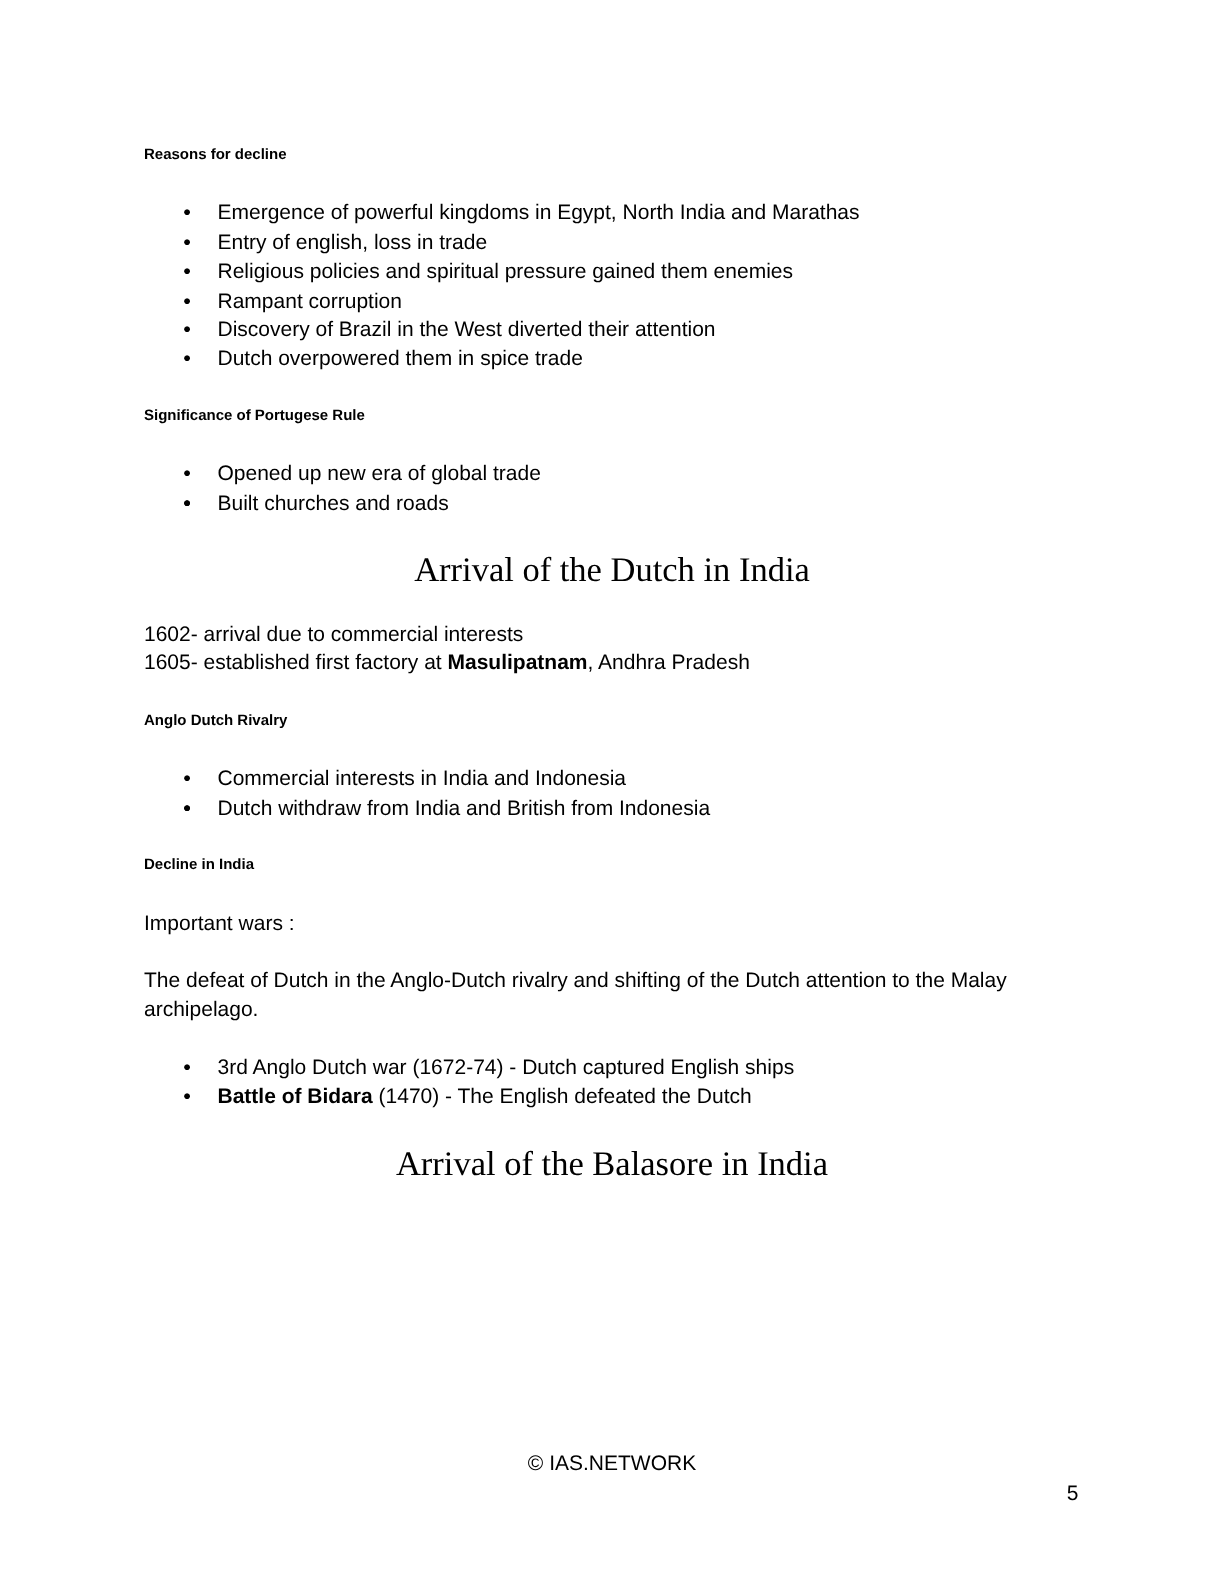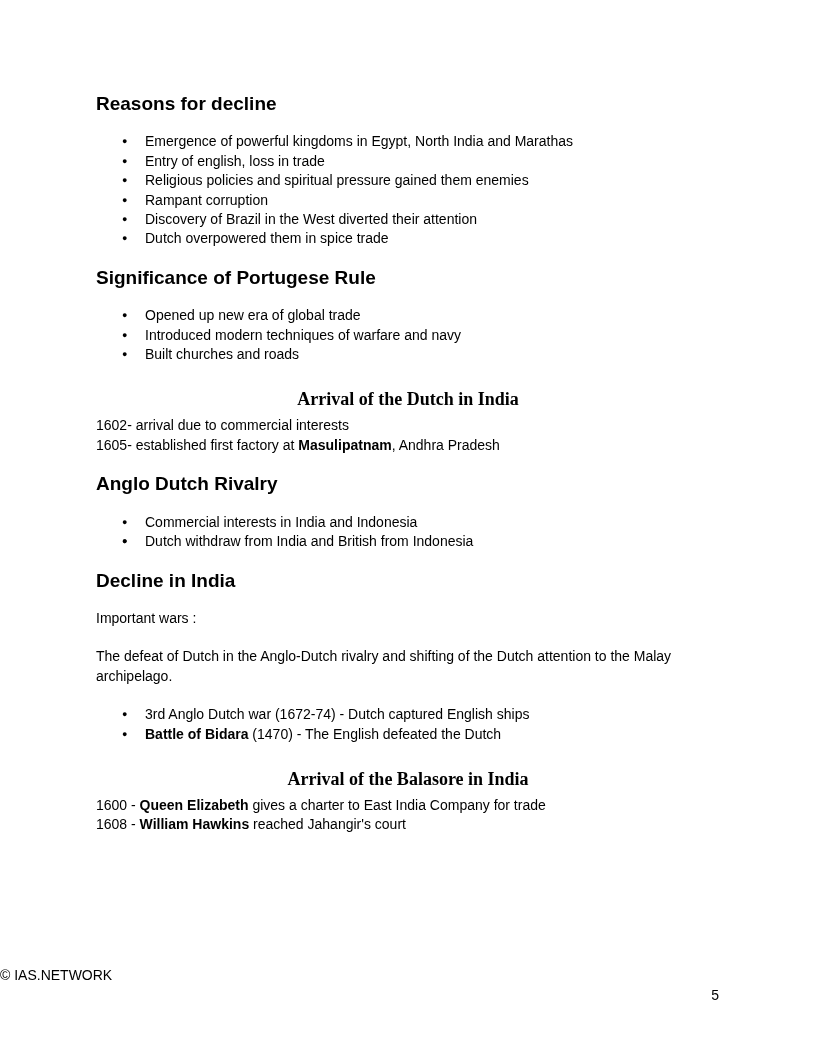--- a/index.html
+++ b/index.html
@@ -19,41 +19,41 @@
     overflow: hidden;
   }
   .content {
     position: absolute;
     left: 96px;
     right: 96px;
     top: 94px;
   }
   .h-sans {
     font-weight: 700;
-    font-size: 19px;
+    font-size: 10px;
     margin: 19px 0 0 0;
   }
   .h-sans.first {
     margin-top: 0;
   }
   .h-sans.underlined {
   }
   .title-serif {
     font-family: "Liberation Serif", serif;
-    font-weight: 700;
-    font-size: 18px;
+    font-weight: 400;
+    font-size: 23px;
     line-height: 22px;
     text-align: center;
     margin: 24px 0 0 0;
   }
   p {
     margin: 19px 0 0 0;
   }
   p.after-title {
-    margin-top: 6px;
+    margin-top: 22px;
   }
   ul.doc-list {
     list-style: none;
     margin: 19px 0 0 0;
     padding: 0;
   }
   ul.doc-list li {
     position: relative;
     padding-left: 49px;
   }
@@ -63,21 +63,21 @@
     top: 0;
     font-size: 9px;
     line-height: 19.4px;
   }
   .b { font-weight: 700; text-align: right; }
   .footer {
     position: absolute;
     left: 0;
     right: 0;
     top: 966px;
-    text-align: left;
+    text-align: center;
   }
   .pagenum {
     position: absolute;
     right: 97px;
     top: 986px;
   }
 </style>
 </head>
 <body>
 
@@ -92,21 +92,21 @@
       <li><span class="blt">●</span><span>Religious policies and spiritual pressure gained them enemies</span></li>
       <li><span class="blt">●</span><span>Rampant corruption</span></li>
       <li><span class="blt">●</span><span>Discovery of Brazil in the West diverted their attention</span></li>
       <li><span class="blt">●</span><span>Dutch overpowered them in spice trade</span></li>
     </ul>
 
     <div class="h-sans">Significance of Portugese Rule</div>
 
     <ul class="doc-list">
       <li><span class="blt">●</span><span>Opened up new era of global trade</span></li>
-      <li><span class="blt">●</span><span>Introduced modern techniques of warfare and navy</span></li>
+      <li><span class="blt">●</span></li>
       <li><span class="blt">●</span><span>Built churches and roads</span></li>
     </ul>
 
     <div class="title-serif">Arrival of the Dutch in India</div>
 
     <p class="after-title"><span>1602- arrival due to commercial interests</span><br>
       <span><span>1605- established first factory at </span><span class="b">Masulipatnam</span><span>, Andhra Pradesh</span></span>
     </p>
 
 
@@ -124,21 +124,18 @@
 
     <p>The defeat of Dutch in the Anglo-Dutch rivalry and shifting of the Dutch attention to the Malay archipelago.</p>
 
     <ul class="doc-list">
       <li><span class="blt">●</span><span>3rd Anglo Dutch war (1672-74) - Dutch captured English ships</span></li>
       <li><span class="blt">●</span><span><span class="b">Battle of Bidara</span><span> (1470) - The English defeated the Dutch</span></span></li>
     </ul>
 
     <div class="title-serif">Arrival of the Balasore in India</div>
 
-    <p class="after-title"><span><span>1600 - </span><span class="b">Queen Elizabeth</span><span> gives a charter to East India Company for trade</span></span><br>
-      <span><span>1608 - </span><span class="b">William Hawkins</span><span> reached Jahangir's court</span></span>
-    </p>
 
   </div>
 
   <div class="footer">© IAS.NETWORK</div>
   <div class="pagenum">5</div>
 </div>
 
 </body></html>

